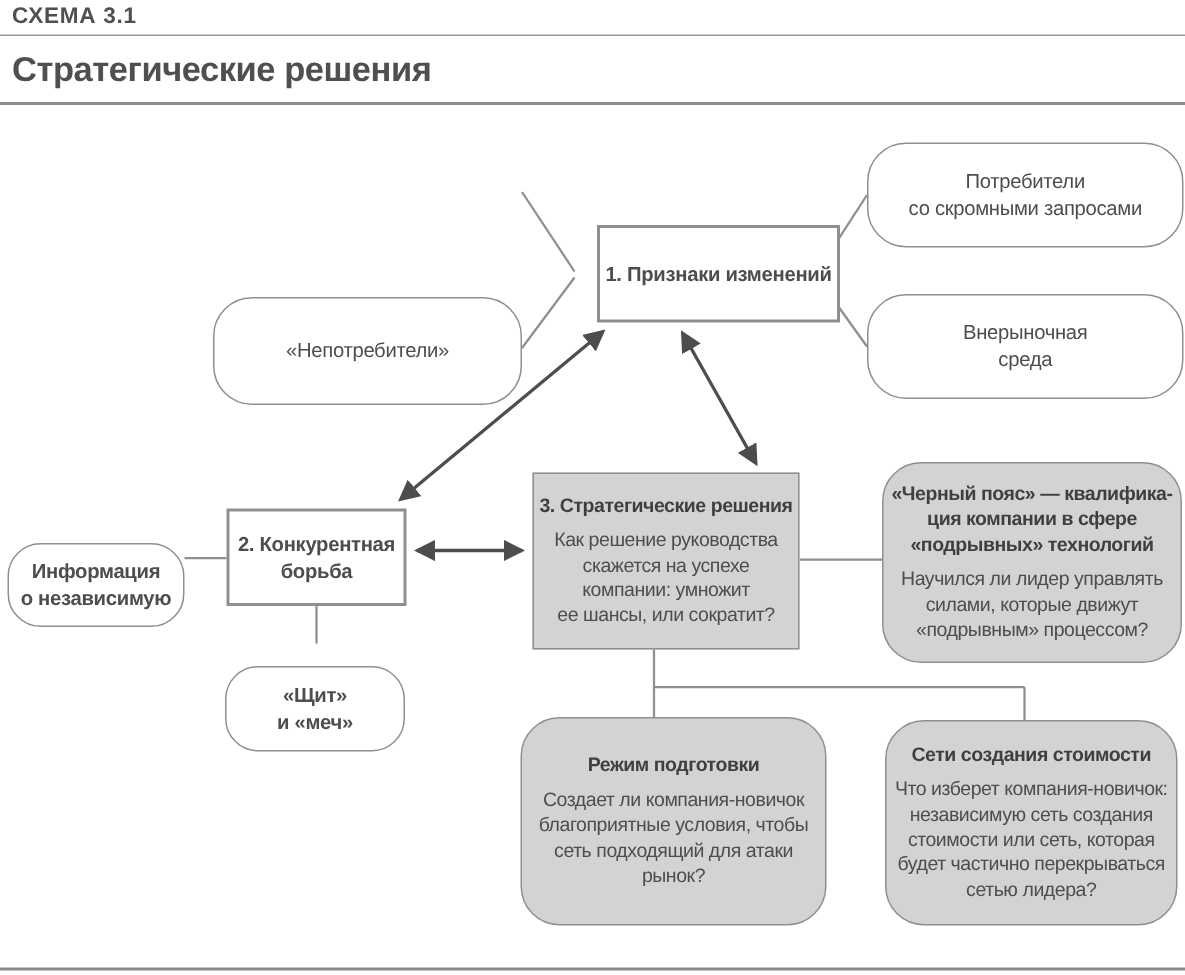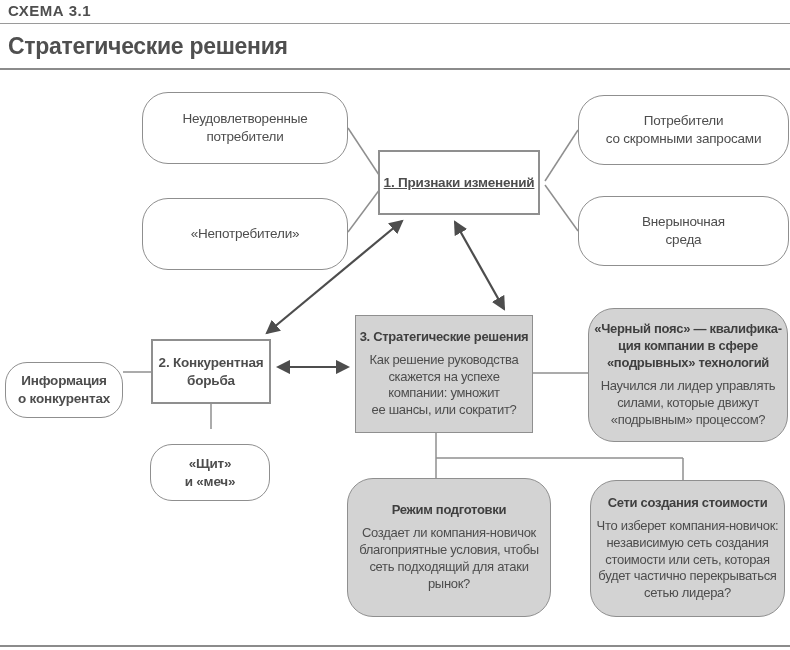--- a/index.html
+++ b/index.html
@@ -24,21 +24,21 @@
   .node .ln { white-space:nowrap; }
   .blob { border-radius:26px; }
   .blob-sm { border-radius:22px;margin-top:15px; }
   .graybox { background:#d3d3d3; font-size:13px; letter-spacing:-0.3px; }
   .graybox .title { font-weight:bold; margin-bottom:6px; color:#3f3f3f; }
 
   .n-unsatisfied { left:142px; top:92px;  width:206px; height:72px; }
   .n-nonconsumers{ left:142px; top:198px; width:206px; height:72px; }
   .n-modest      { left:578px; top:95px;  width:211px; height:70px; }
   .n-nonmarket   { left:578px; top:196px; width:211px; height:70px; }
-  .n-signs       { left:378px; top:150px; width:162px; height:65px; border-width:2px; font-weight:bold;text-decoration:underline; }
+  .n-signs       { left:398px; top:150px; width:162px; height:65px; border-width:2px; font-weight:bold; }
   .n-competition { left:151px; top:339px; width:120px; height:65px; border-width:2px; font-weight:bold; }
   .n-info        { left:5px;   top:347px; width:118px; height:56px; font-weight:bold; }
   .n-shield      { left:150px; top:429px; width:120px; height:57px; font-weight:bold; }
   .n-decisions   { left:355px; top:315px; width:178px; height:118px; }
   .n-blackbelt   { left:588px; top:308px; width:200px; height:134px; }
   .n-preparation { left:347px; top:478px; width:204px; height:139px; }
   .n-network     { left:590px; top:480px; width:195px; height:137px; }
 </style>
 </head>
 <body>
@@ -69,24 +69,20 @@
 
     <line x1="436" y1="433" x2="436" y2="478" stroke="#8f8f8f" stroke-width="1.5"></line>
     <line x1="436" y1="458" x2="683" y2="458" stroke="#8f8f8f" stroke-width="1.5"></line>
     <line x1="683" y1="458" x2="683" y2="480" stroke="#8f8f8f" stroke-width="1.5"></line>
 
     <line x1="402" y1="221" x2="267" y2="333" stroke="#4d4d4d" stroke-width="2.2" marker-start="url(#ah)" marker-end="url(#ah)"></line>
     <line x1="455" y1="222" x2="504" y2="309" stroke="#4d4d4d" stroke-width="2.2" marker-start="url(#ah)" marker-end="url(#ah)"></line>
     <line x1="278" y1="367" x2="348" y2="367" stroke="#4d4d4d" stroke-width="2.2" marker-start="url(#ah)" marker-end="url(#ah)"></line>
   </svg>
 
-  <div class="node blob n-unsatisfied">
-    <div class="ln">Неудовлетворенные</div>
-    <div class="ln">потребители</div>
-  </div>
   <div class="node blob n-nonconsumers">
     <div class="ln">«Непотребители»</div>
   </div>
   <div class="node blob n-modest">
     <div class="ln">Потребители</div>
     <div class="ln">со скромными запросами</div>
   </div>
   <div class="node blob n-nonmarket">
     <div class="ln">Внерыночная</div>
     <div class="ln">среда</div>
@@ -95,21 +91,21 @@
   <div class="node n-signs">
     <div class="ln">1. Признаки изменений</div>
   </div>
   <div class="node n-competition">
     <div class="ln">2. Конкурентная</div>
     <div class="ln">борьба</div>
   </div>
 
   <div class="node blob-sm n-info">
     <div class="ln">Информация</div>
-    <div class="ln">о конкурентах</div>
+    <div class="ln">о независимую</div>
   </div>
   <div class="node blob-sm n-shield">
     <div class="ln">«Щит»</div>
     <div class="ln">и «меч»</div>
   </div>
 
   <div class="node graybox n-decisions">
     <div class="title ln">3. Стратегические решения</div>
     <div class="ln">Как решение руководства</div>
     <div class="ln">скажется на успехе</div>

